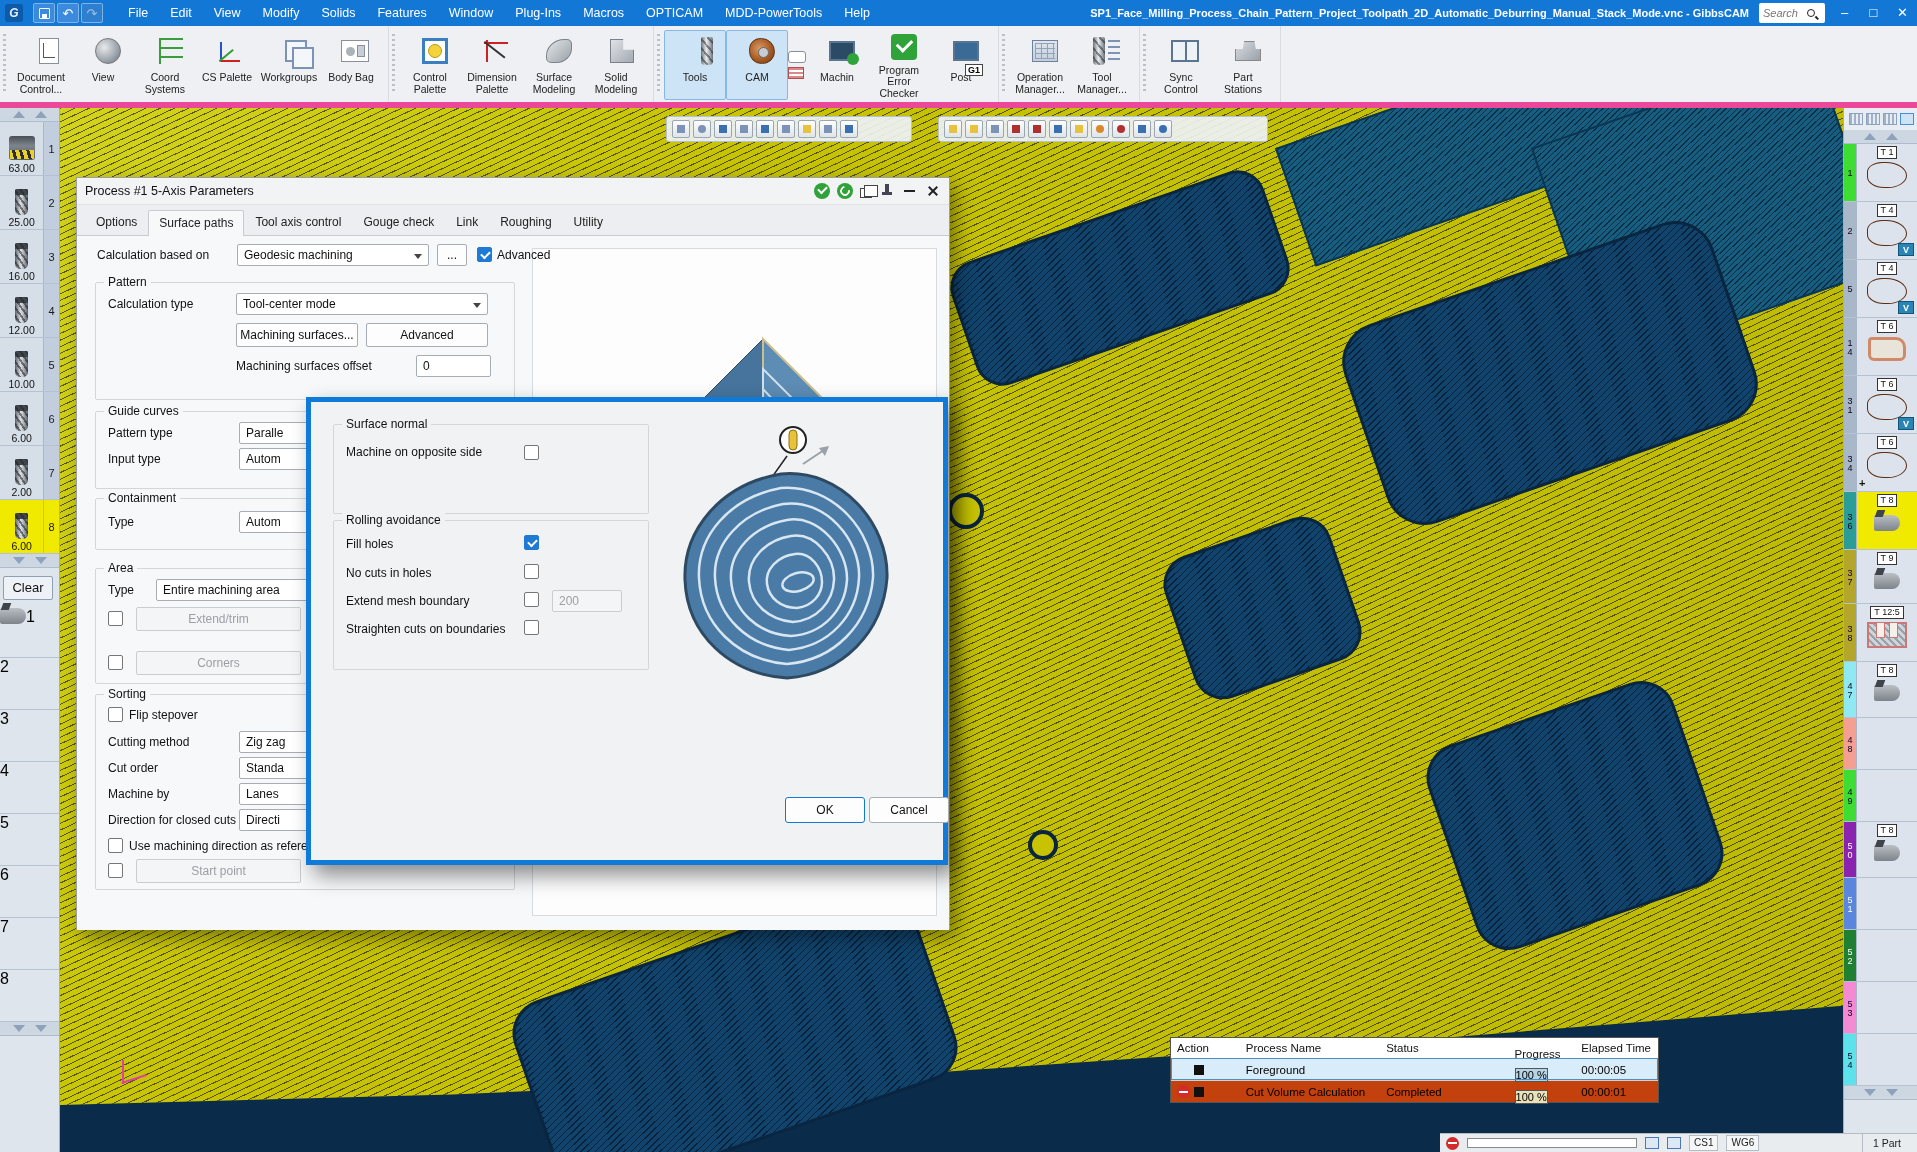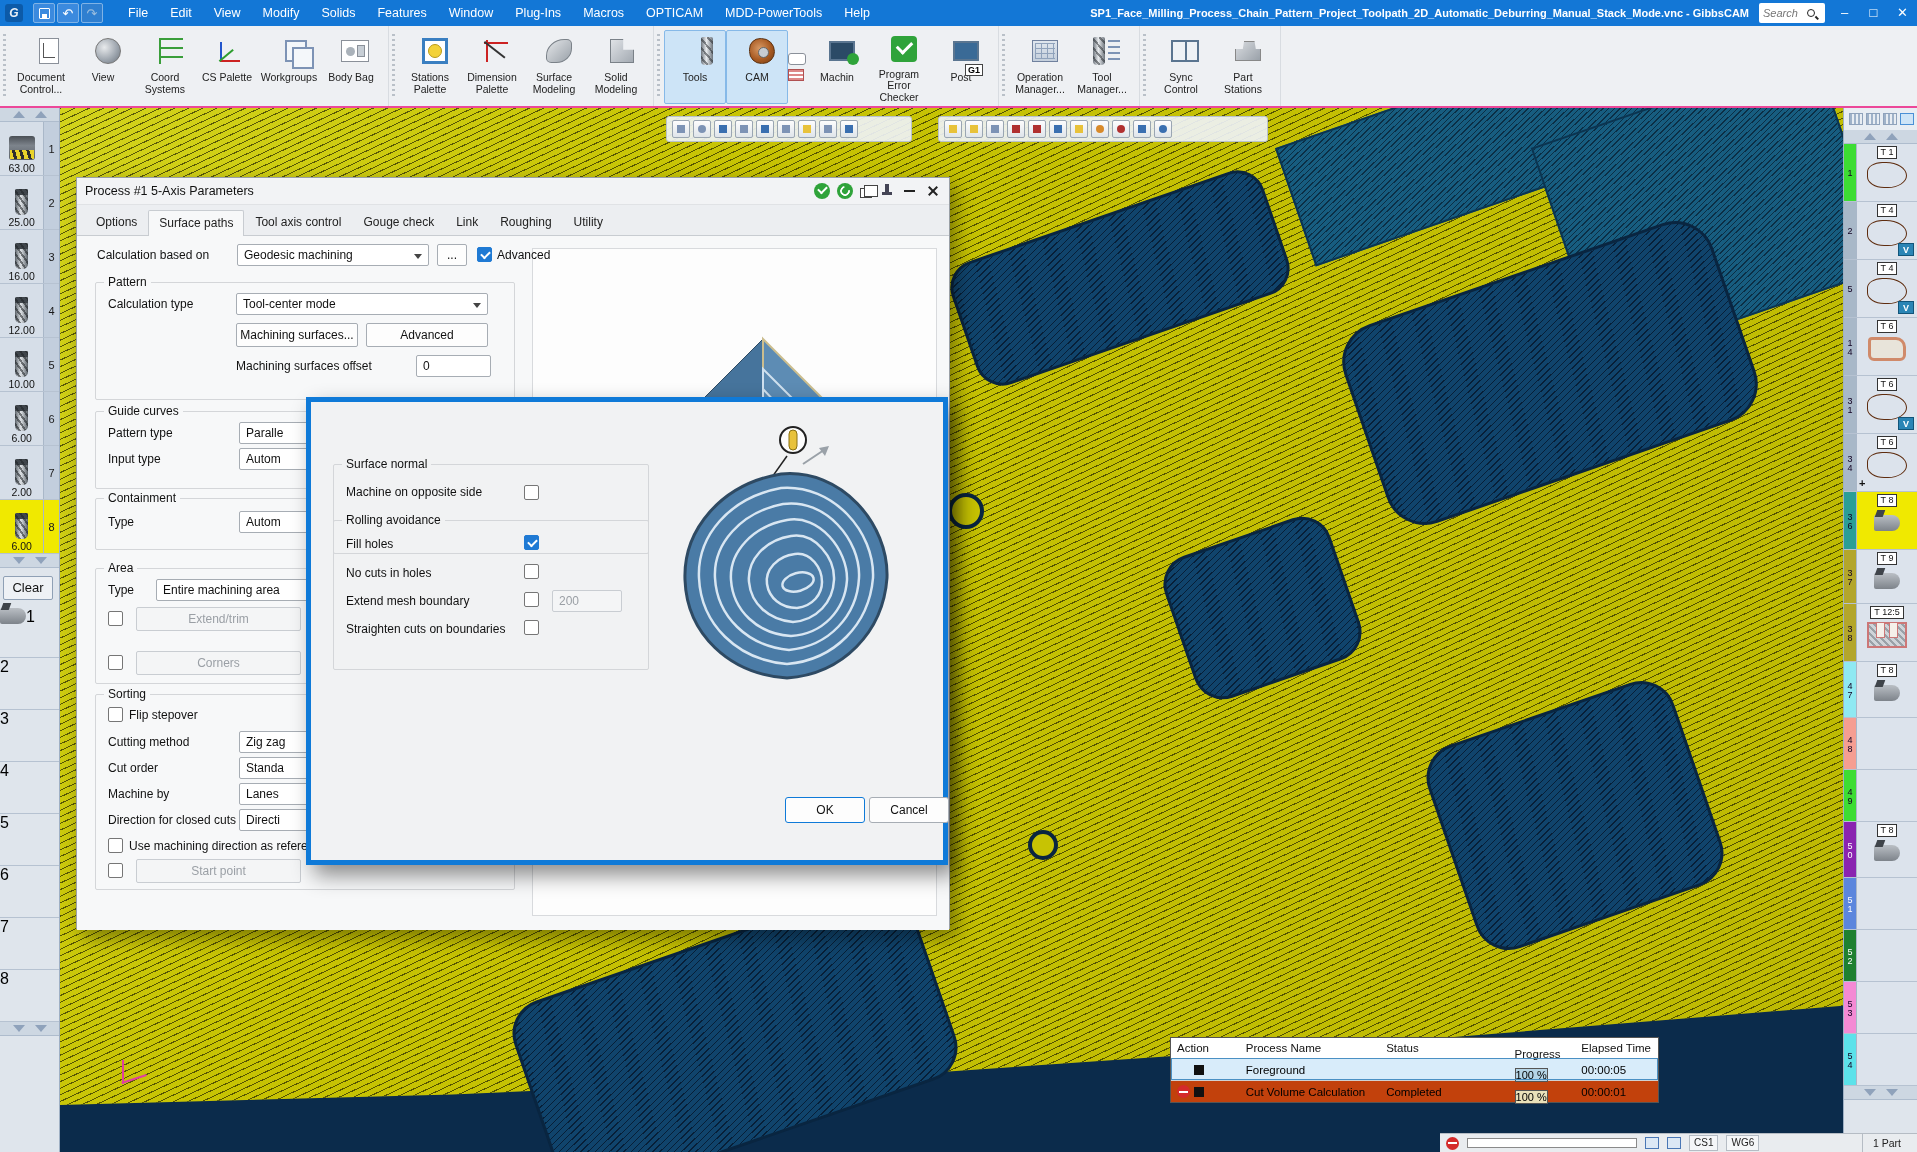--- a/index.html
+++ b/index.html
@@ -18,21 +18,21 @@
   .menus .menu { color:#fff; font-size:12.5px; padding:4px 11px; cursor:default; }
   .win-title { position:absolute; right:168px; top:0; height:26px; line-height:26px; color:#fff; font-size:11px; font-weight:bold; white-space:nowrap; }
   .searchbox { position:absolute; right:92px; top:3px; width:66px; height:20px; background:#fff; border-radius:2px; display:flex; align-items:center; padding:0 4px; }
   .searchbox input { border:none; outline:none; width:44px; font-size:11px; font-style:italic; font-family:"Liberation Sans",sans-serif; }
   .mag { width:8px; height:8px; border:1.5px solid #222; border-radius:50%; position:relative; }
   .mag::after { content:""; position:absolute; left:7px; top:7px; width:4px; height:1.5px; background:#222; transform:rotate(45deg); }
   .winbtns { position:absolute; right:0; top:0; display:flex; }
   .winbtns span { width:29px; height:26px; color:#fff; font-size:13px; text-align:center; line-height:26px; }
 
   
-  .ribbon { position:absolute; left:0; top:26px; width:1917px; height:82px; background:#eef0f3; border-bottom:2px solid #ec4899; display:flex; z-index:29; }
+  .ribbon { position:absolute; left:0; top:26px; width:1917px; height:82px; background:#eef0f3; border-bottom:6px solid #ec4899; display:flex; z-index:29; }
   .rgroup { display:flex; padding:4px 6px 2px 10px; border-right:1px solid #d8dce1; position:relative; }
   .rgroup::before { content:""; position:absolute; left:3px; top:8px; bottom:8px; width:3px; background:repeating-linear-gradient(#b9c0c8 0 2px, transparent 2px 5px); }
   .ritem { width:62px; display:flex; flex-direction:column; align-items:center; padding-top:3px; border:1px solid transparent; border-radius:2px; }
   .ritem.sel { background:#cde4f7; border-color:#86b9e8; }
   .ritem .rlabel { font-size:10.5px; color:#222; text-align:center; line-height:11.5px; margin-top:4px; white-space:pre-line; }
   .ricon { width:36px; height:34px; position:relative; display:flex; align-items:center; justify-content:flex-end; }
 
   
   .i-doc { width:20px; height:26px; background:#fff; border:1px solid #8a9099; position:relative; }
   .i-doc::after { content:""; position:absolute; left:3px; top:4px; width:11px; height:14px; border-left:1px solid #555; border-bottom:1px solid #555; }
@@ -298,21 +298,21 @@
           <div class="rlabel">Body Bag</div>
         </div>
     </div>
     <div class="rgroup">
       <div class="ritem">
           <div class="ricon">
             <div class="i-geom">
               <i></i>
             </div>
           </div>
-          <div class="rlabel">Stations Palette</div>
+          <div class="rlabel">Control Palette</div>
         </div>
       <div class="ritem">
           <div class="ricon">
             <div class="i-dim">
               <i></i>
               <b></b>
               <s></s>
             </div>
           </div>
           <div class="rlabel">Dimension Palette</div>
@@ -823,21 +823,21 @@
           </div>
         <div class="btn dis" style="position:absolute; left:40px; top:164px; width:165px;">
             <span>Start point</span>
           </div>
       </div>
     </div>
   </section>
 
   <section class="adialog">
     <div class="ad-body">
-      <div class="agrp" style="left:22px; top:22px; width:316px; height:90px;margin-top:40px;">
+      <div class="agrp" style="left:22px; top:22px; width:316px; height:90px;">
         <span class="agrp-t">Surface normal</span>
         <div class="arow" style="left:12px; top:20px;">
             <span>Machine on opposite side</span>
           </div>
         <span class="cb" style="position:absolute; left:190px; top:20px;"></span>
       </div>
       <div class="agrp" style="left:22px; top:118px; width:316px; height:150px;">
         <span class="agrp-t">Rolling avoidance</span>
         <div class="arow" style="left:12px; top:16px;">
             <span>Fill holes</span>

